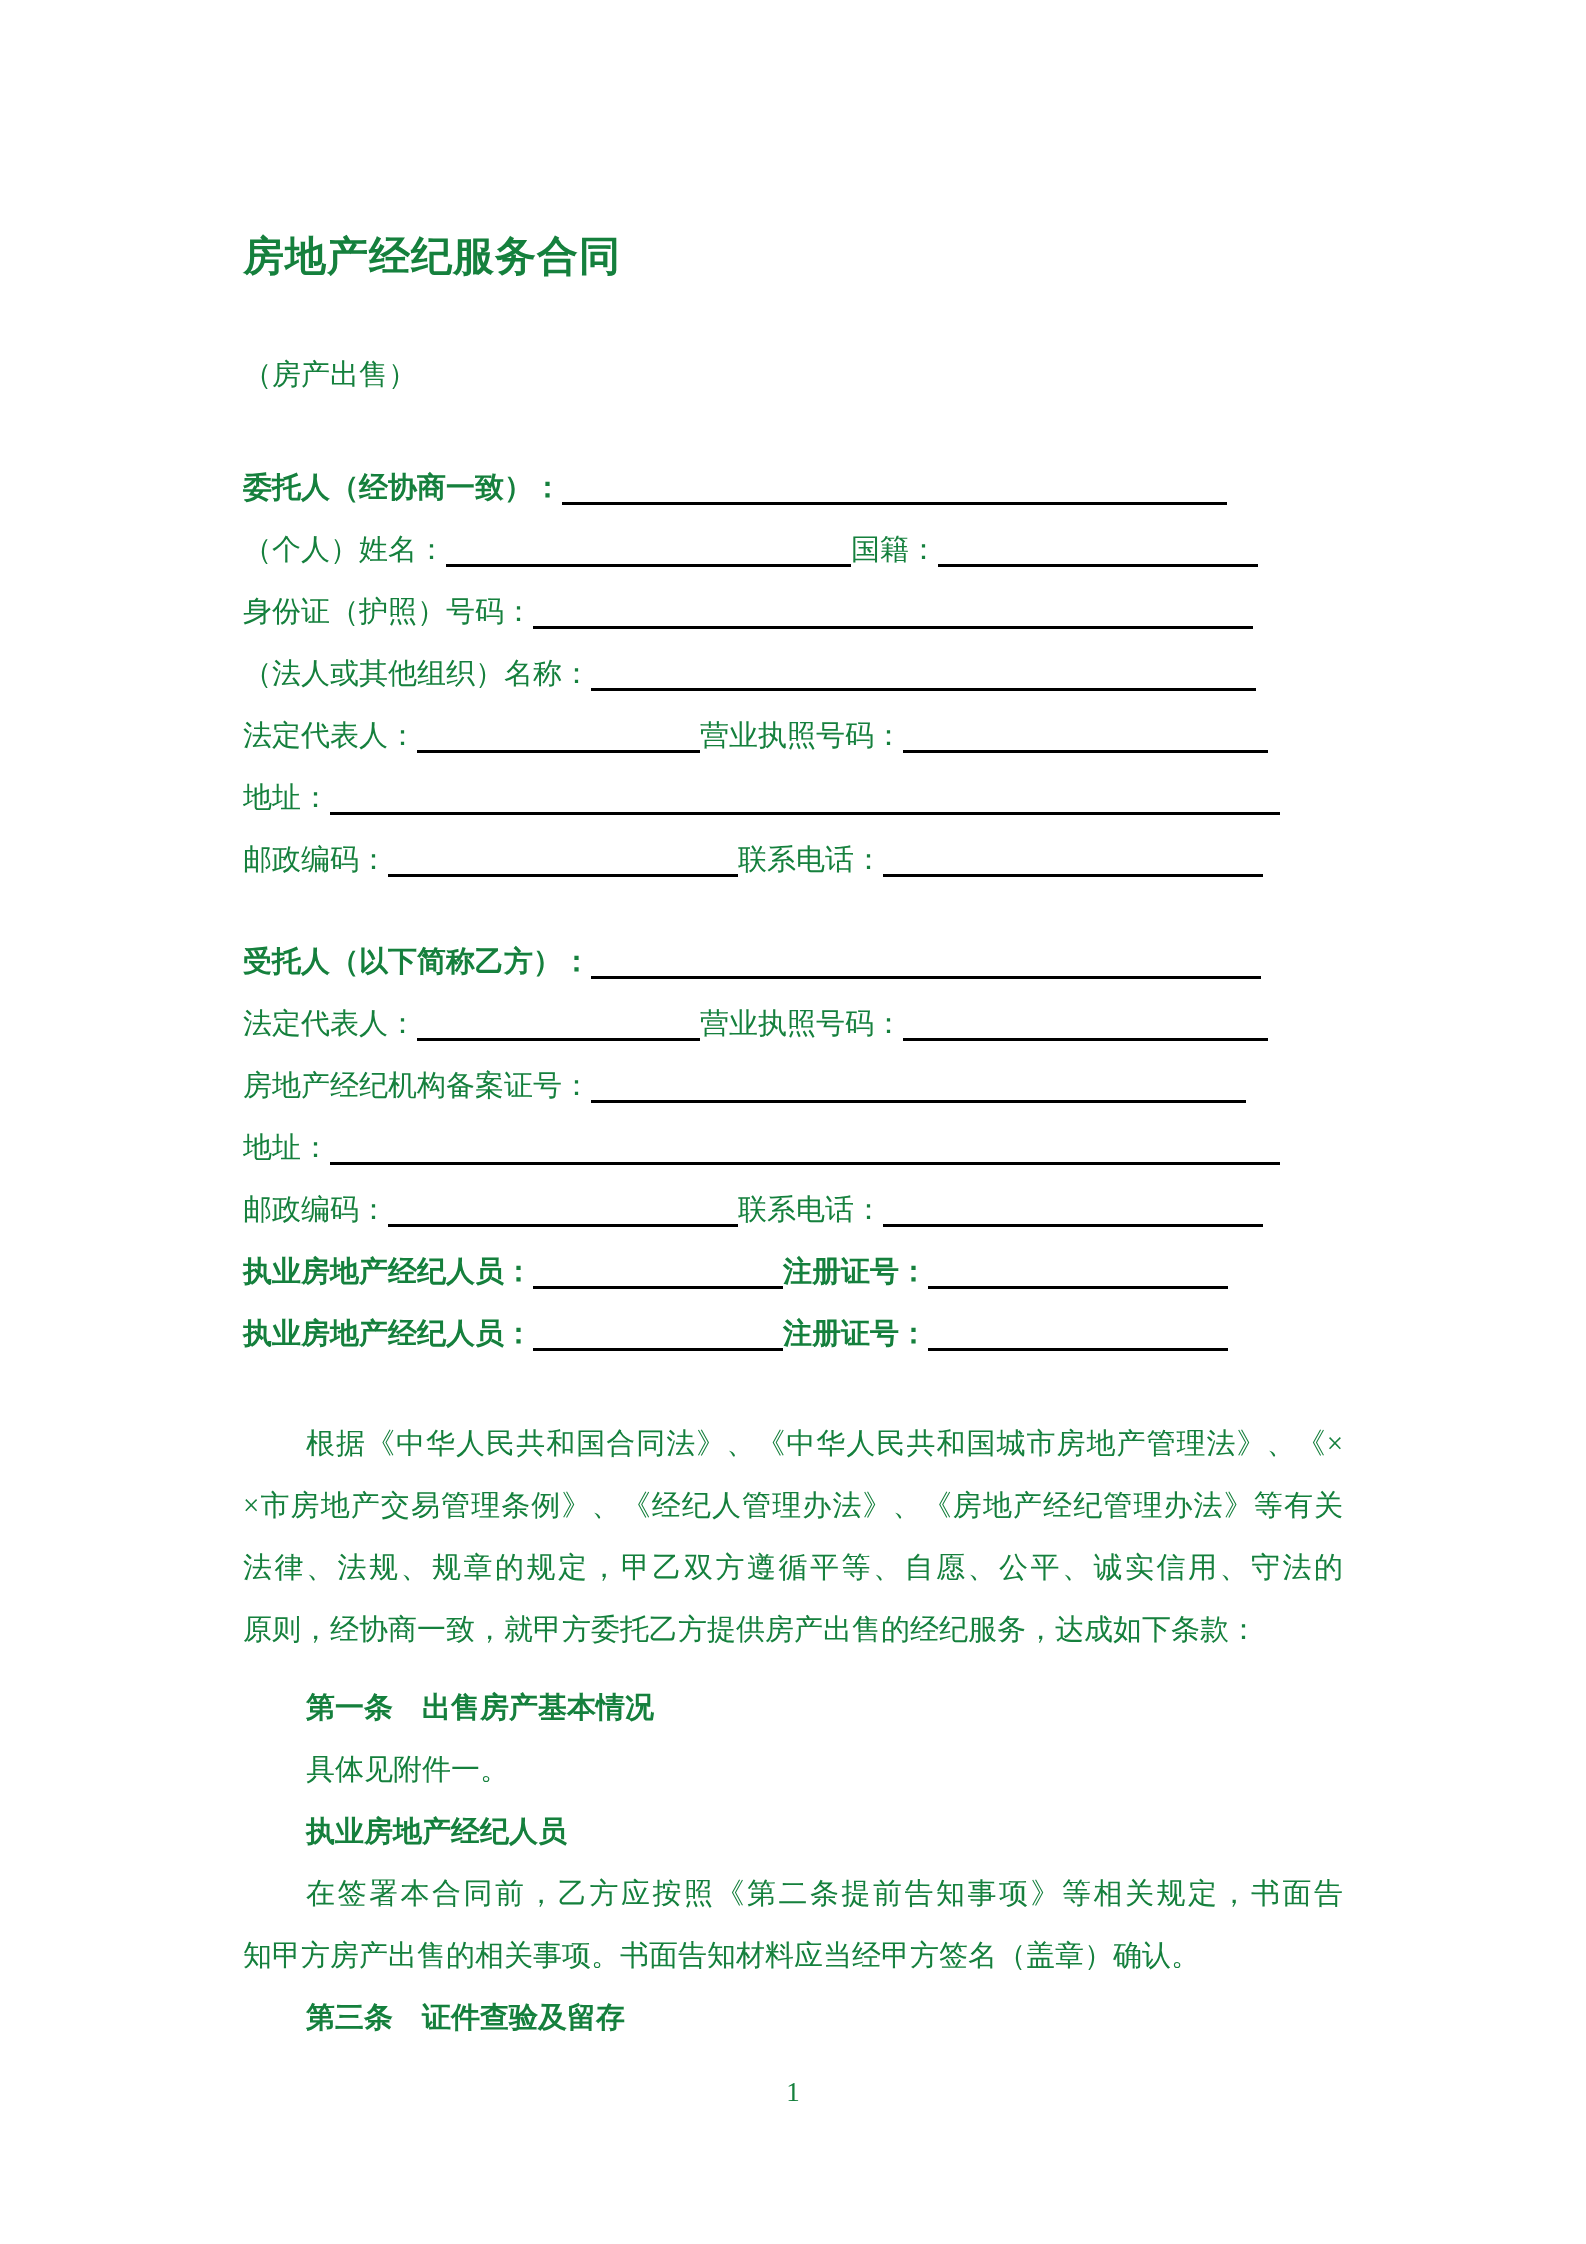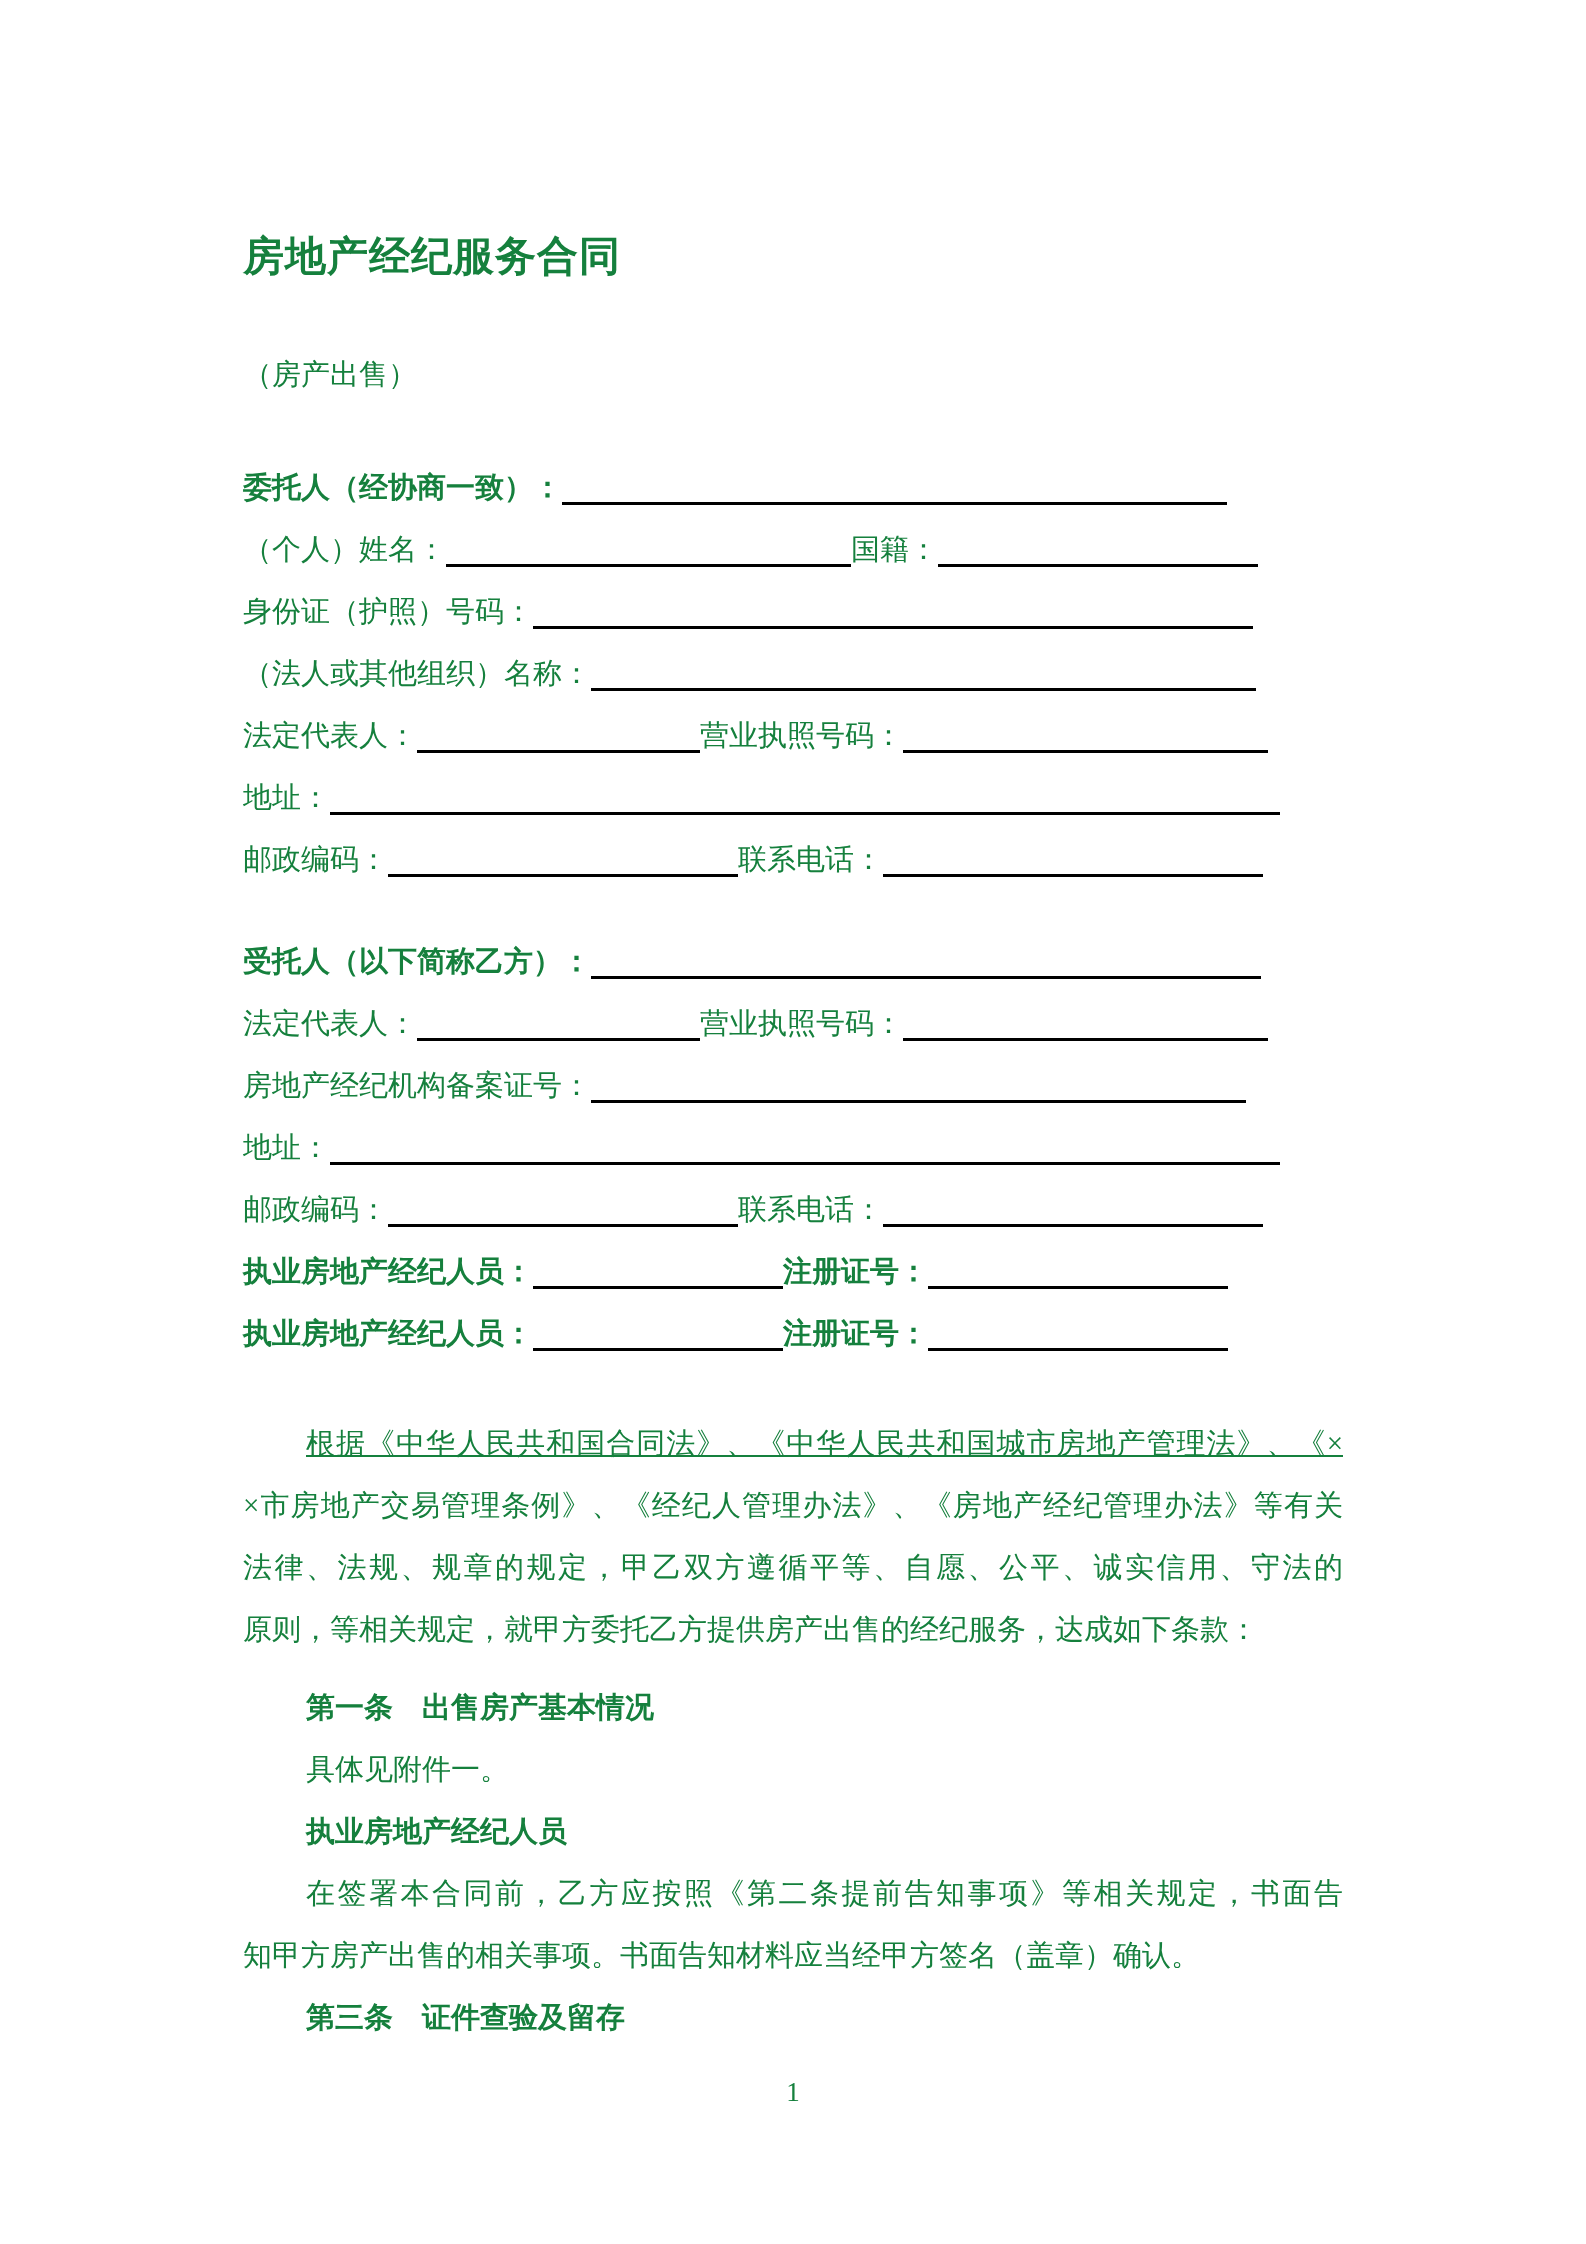--- a/index.html
+++ b/index.html
@@ -51,21 +51,21 @@
   .w250{width:250px}.w283{width:283px}.w300{width:300px}.w320{width:320px}
   .w350{width:350px}.w365{width:365px}.w380{width:380px}.w405{width:405px}
   .w655{width:655px}.w665{width:665px}.w670{width:670px}.w720{width:720px}
   .w950{width:950px}
   .preamble{
     margin-top:48px;
     font-size:29px;
     line-height:62px;
   }
   .pline{text-align:justify;text-align-last:justify;}
-  .pline.first{text-indent:63px;text-decoration:underline;}
+  .pline.first{text-indent:63px;}
   .pline.last{text-align-last:left;}
   .article-heading{
     font-family:"Liberation Sans","DejaVu Sans",sans-serif;
     font-weight:bold;
     font-size:29px;
     line-height:62px;
     padding-left:63px;
   }
   .article-heading.extra-gap{margin-top:16px;}
   .article-body-line{
@@ -137,21 +137,21 @@
       </div>
       <div class="row">
         <span class="bold">执业房地产经纪人员：</span><span class="blank w250"></span><span class="bold">注册证号：</span><span class="blank w300"></span>
       </div>
     </div>
 
     <div class="preamble">
       <div class="pline first">根据《中华人民共和国合同法》、《中华人民共和国城市房地产管理法》、《×</div>
       <div class="pline">×市房地产交易管理条例》、《经纪人管理办法》、《房地产经纪管理办法》等有关</div>
       <div class="pline">法律、法规、规章的规定，甲乙双方遵循平等、自愿、公平、诚实信用、守法的</div>
-      <div class="pline last">原则，等相关规定，就甲方委托乙方提供房产出售的经纪服务，达成如下条款：</div>
+      <div class="pline last">原则，经协商一致，就甲方委托乙方提供房产出售的经纪服务，达成如下条款：</div>
     </div>
 
     <div class="article-heading extra-gap">第一条　出售房产基本情况</div>
     <div class="article-body-line indented">具体见附件一。</div>
 
     <div class="article-heading">执业房地产经纪人员</div>
     <div class="article-body-line jline">在签署本合同前，乙方应按照《第二条提前告知事项》等相关规定，书面告</div>
     <div class="article-body-line">知甲方房产出售的相关事项。书面告知材料应当经甲方签名（盖章）确认。</div>
 
     <div class="article-heading">第三条　证件查验及留存</div>

